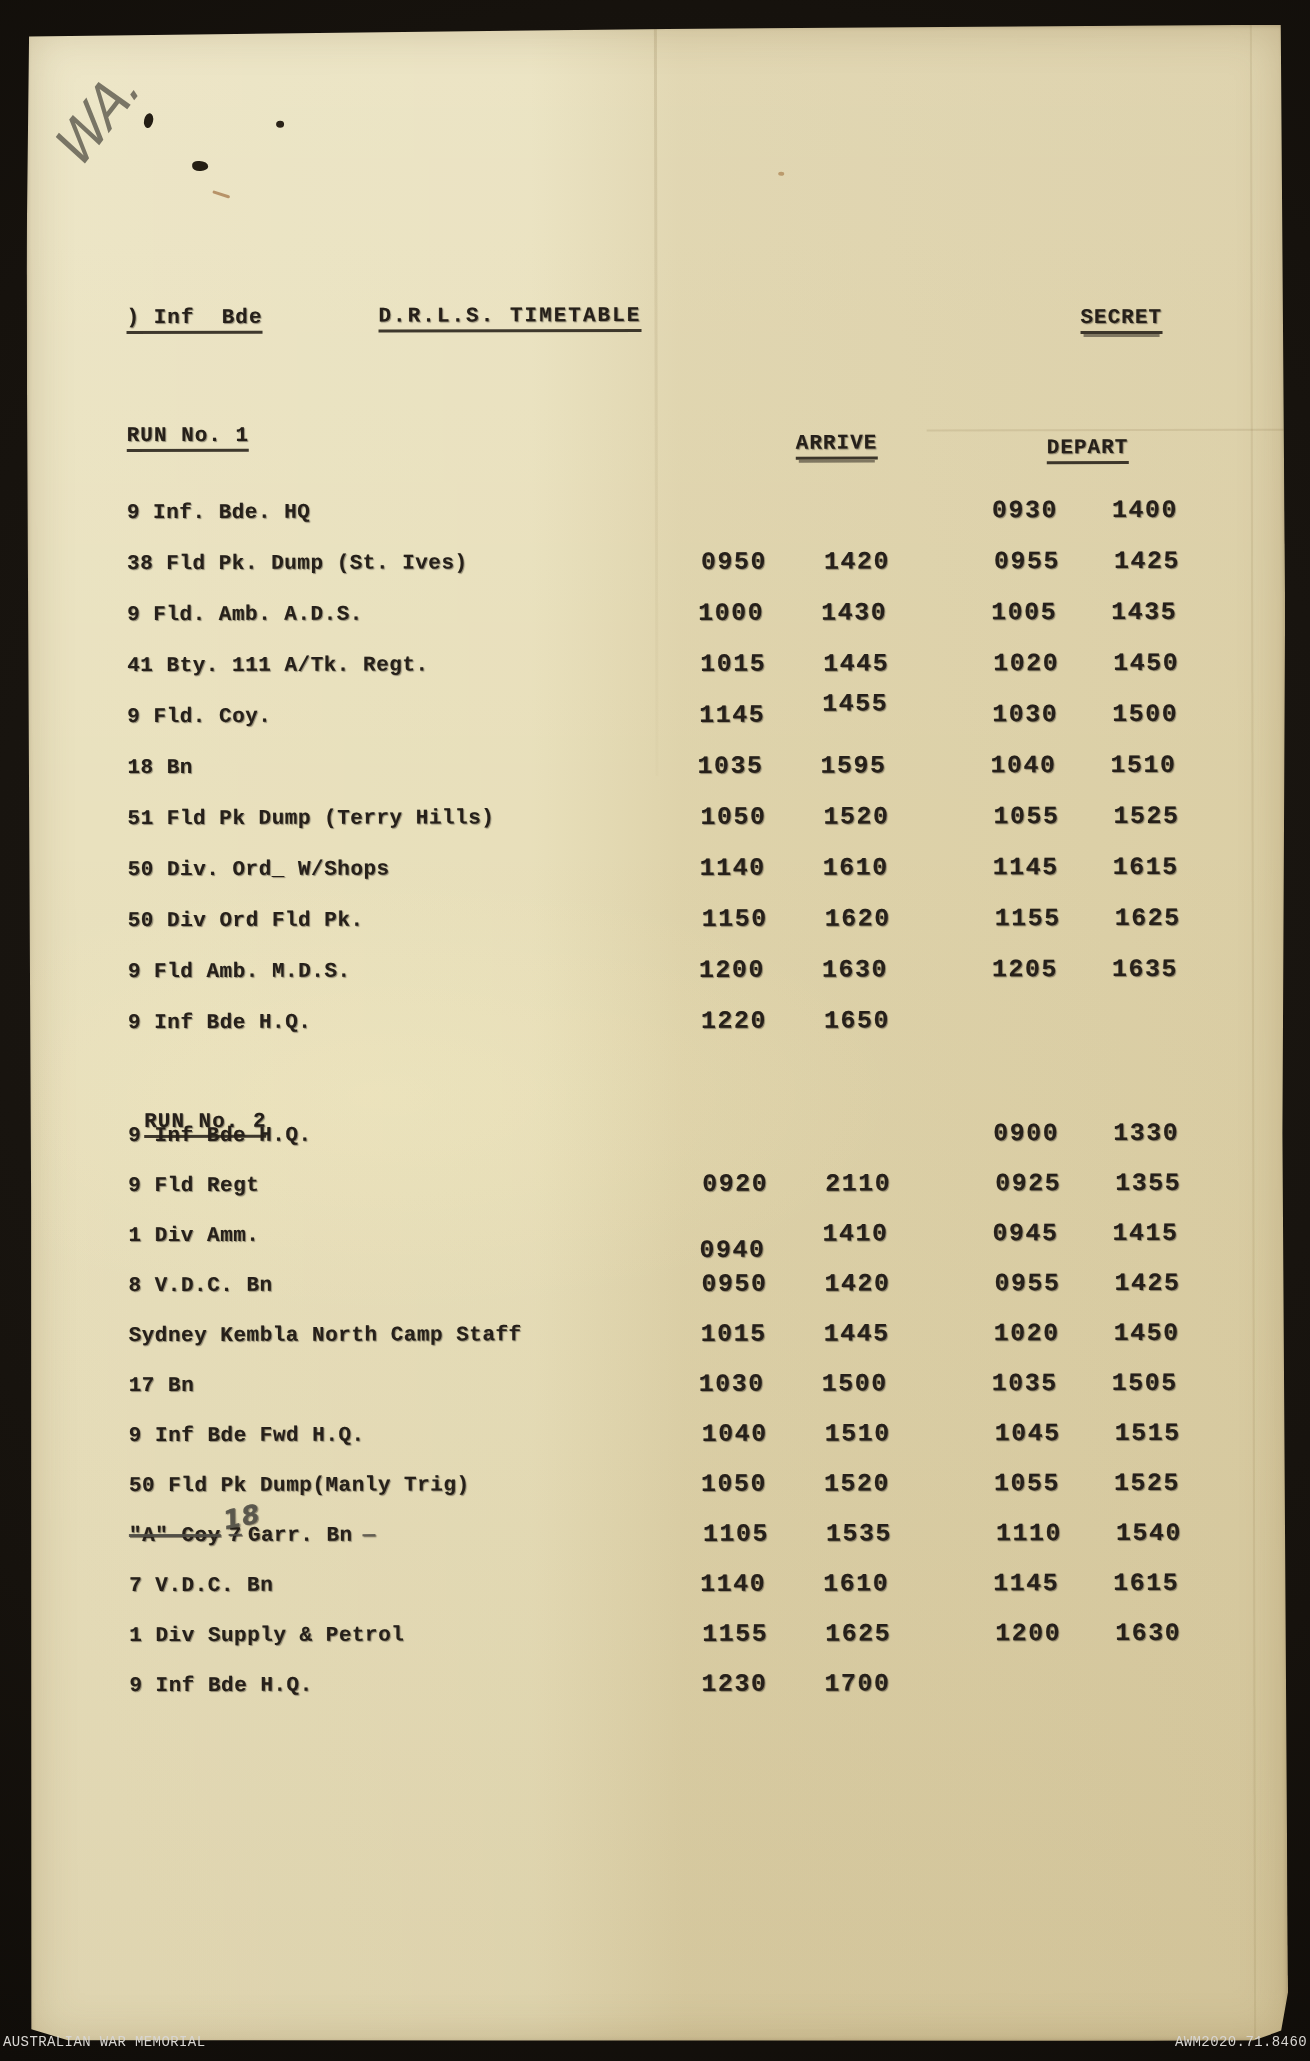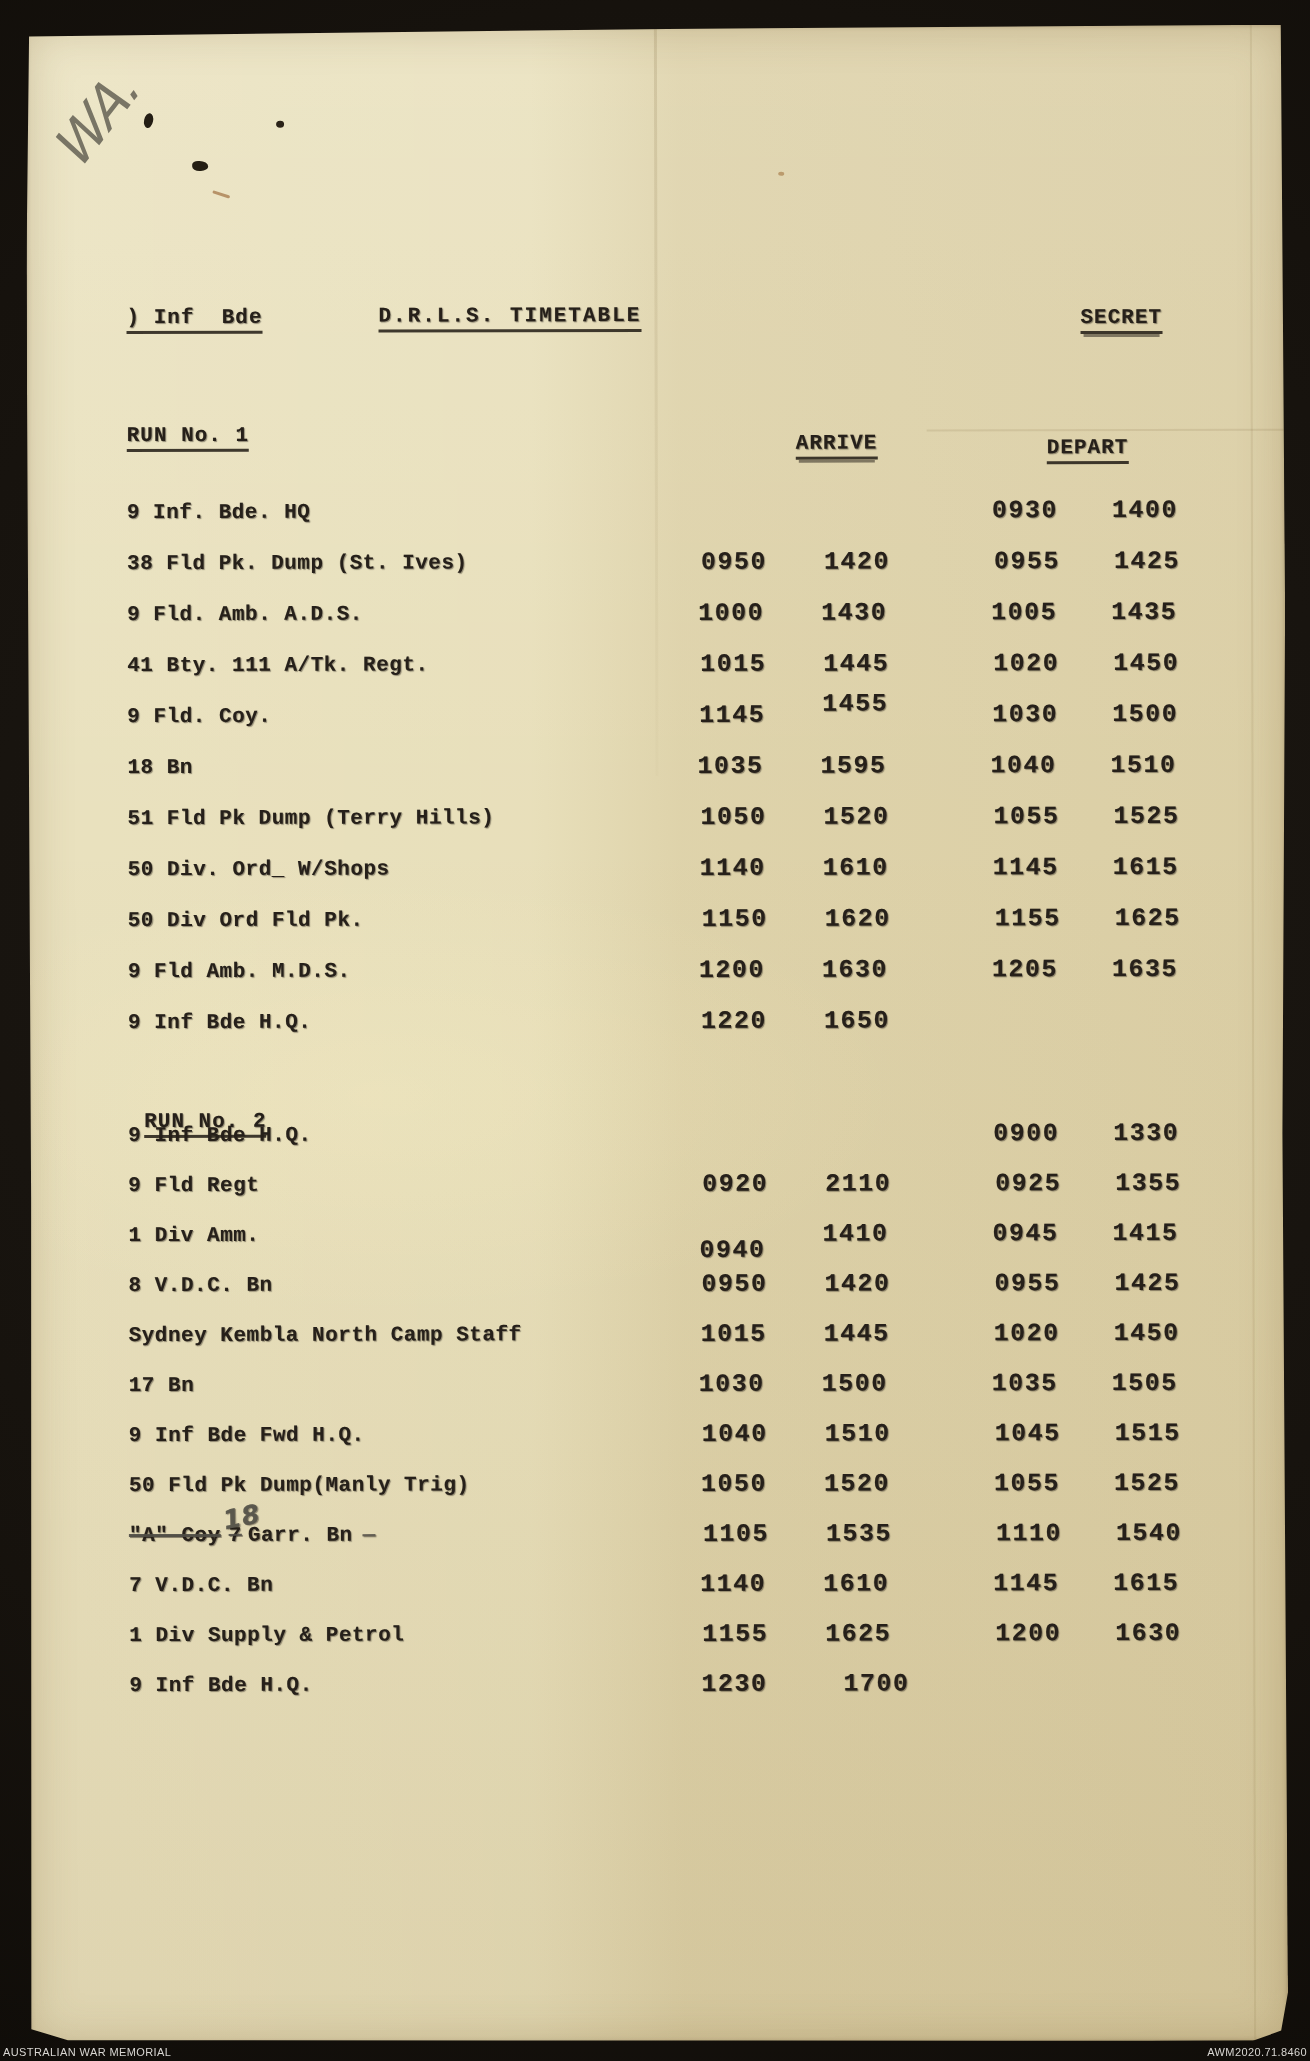--- a/index.html
+++ b/index.html
@@ -35,22 +35,22 @@
   .pencil-18{position:absolute;left:-6px;top:-22px;font-size:26px;color:rgba(88,86,76,0.95);
     font-family:"DejaVu Sans",sans-serif;font-style:italic;transform:rotate(-12deg);}
   .struck2{text-decoration:line-through;text-decoration-thickness:2px;text-decoration-color:rgba(80,78,70,0.85);}
   .pencil-dash{color:rgba(96,92,82,0.9);margin-left:10px;}
   .speck{position:absolute;border-radius:50%;}
   .sp1{left:118px;top:86px;width:9px;height:15px;background:#231d14;transform:rotate(12deg);}
   .sp2{left:250px;top:94px;width:8px;height:7px;background:#2a2318;}
   .sp3{left:166px;top:134px;width:16px;height:10px;background:#241e13;border-radius:40% 60% 50% 50%;}
   .sp4{left:186px;top:166px;width:18px;height:3px;background:rgba(140,80,30,0.55);border-radius:2px;transform:rotate(18deg);}
   .sp5{left:752px;top:146px;width:6px;height:4px;background:rgba(150,95,40,0.5);}
-  .footer-text{position:absolute;bottom:3px;font-family:Liberation Sans, sans-serif;
-    font-size:11px;color:#d8d6d2;letter-spacing:0.4px;}
+  .footer-text{position:absolute;bottom:11px;font-family:Liberation Mono, monospace;
+    font-size:14px;color:#d8d6d2;letter-spacing:0.4px;}
   .footer-left{left:3px;}
   .footer-right{right:3px;}
 </style>
 </head>
 <body>
 
 <div class="stage">
   <div class="paper" id="paper">
     <div class="crease crease-v1"></div>
     <div class="crease crease-v2"></div>
@@ -172,18 +172,18 @@
       <span class="typed time" style="left: 794px; top: 1544px;">1610</span>
       <span class="typed time" style="left: 964px; top: 1544px;">1145</span>
       <span class="typed time" style="left: 1084px; top: 1544px;">1615</span>
       <span class="typed loc" style="left: 100px; top: 1597px;">1 Div Supply &amp; Petrol</span>
       <span class="typed time" style="left: 673px; top: 1594px;">1155</span>
       <span class="typed time" style="left: 796px; top: 1594px;">1625</span>
       <span class="typed time" style="left: 966px; top: 1594px;">1200</span>
       <span class="typed time" style="left: 1086px; top: 1594px;">1630</span>
       <span class="typed loc" style="left: 100px; top: 1647px;">9 Inf Bde H.Q.</span>
       <span class="typed time" style="left: 672px; top: 1644px;">1230</span>
-      <span class="typed time" style="left: 795px; top: 1644px; margin-left: 19px;">1700</span>
+      <span class="typed time" style="left: 795px; top: 1644px;">1700</span>
     </div>
 
   <div class="footer-text footer-left">AUSTRALIAN WAR MEMORIAL</div>
   <div class="footer-text footer-right">AWM2020.71.8460</div>
 </div>
 
 </body></html>

